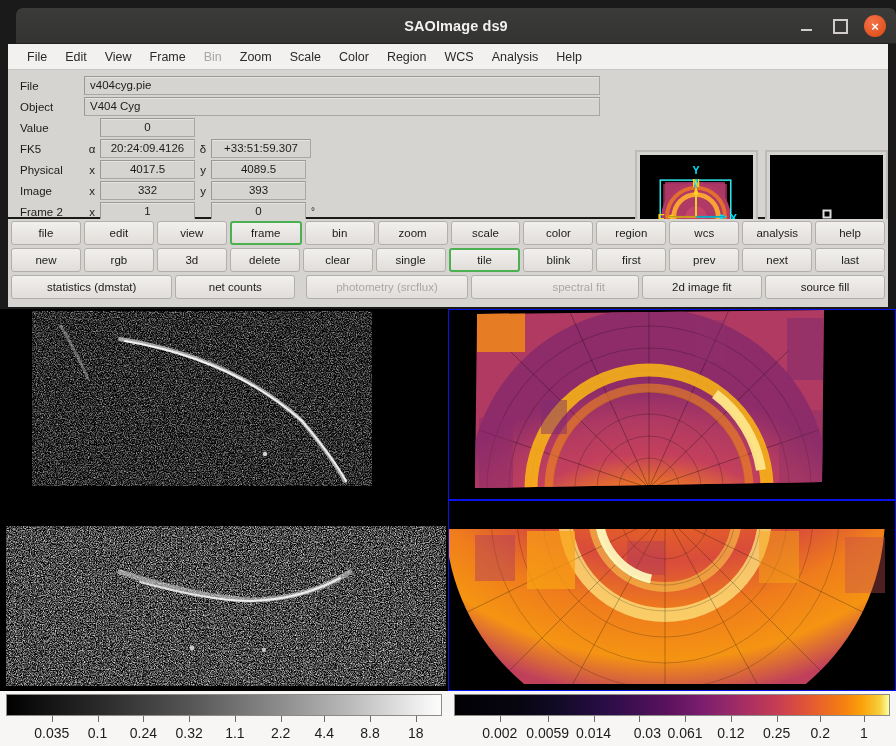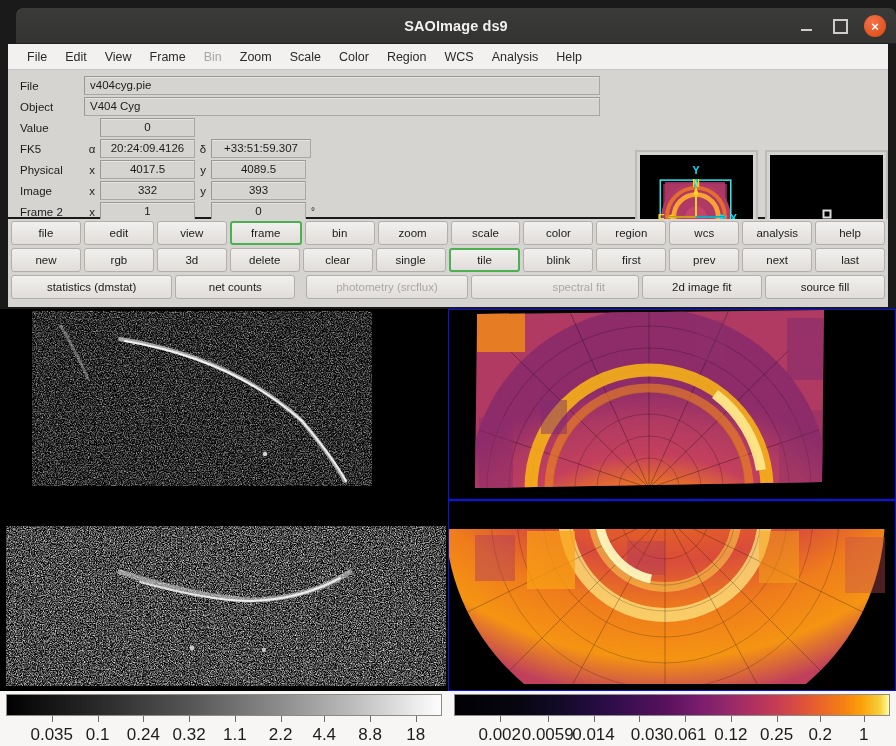--- a/index.html
+++ b/index.html
@@ -112,21 +112,21 @@
     background: linear-gradient(to right, #000 0%, #0d0d0d 6%, #2b2b2b 22%, #555 42%, #8a8a8a 62%, #bdbdbd 80%, #e8e8e8 93%, #fdfdfd 100%);
   }
   .cbar.right .cbar-strip {
     background: linear-gradient(to right, #000004 0%, #07050f 14%, #120a27 24%, #260c42 33%,
        #3e0f53 41%, #5a115e 49%, #781c6d 56%, #95286a 63%, #b1325f 69%, #c93f51 75%,
        #dd513a 80%, #ec6825 85%, #f68310 90%, #fba40a 94%, #f6d13f 98%, #fcffa4 100%);
   }
   .ticks { position:relative; height:8px; }
   .tick { position:absolute; top:0; width:1px; height:6px; background:#6e6c69; }
   .tlabels { position:relative; height:18px; }
-  .tlab { position:absolute; top:1px; font-size:17px; color:#1c1c1a; transform:translateX(-50%); white-space:nowrap; }
+  .tlab { position:absolute; top:1px; font-size:14px; color:#1c1c1a; transform:translateX(-50%); white-space:nowrap; }
 </style>
 </head>
 <body>
 
 <div id="app">
 
   <div class="titlebar">
     <div class="title-text">SAOImage ds9</div>
     <div class="win-btns">
       <div class="wb wb-min"></div>

